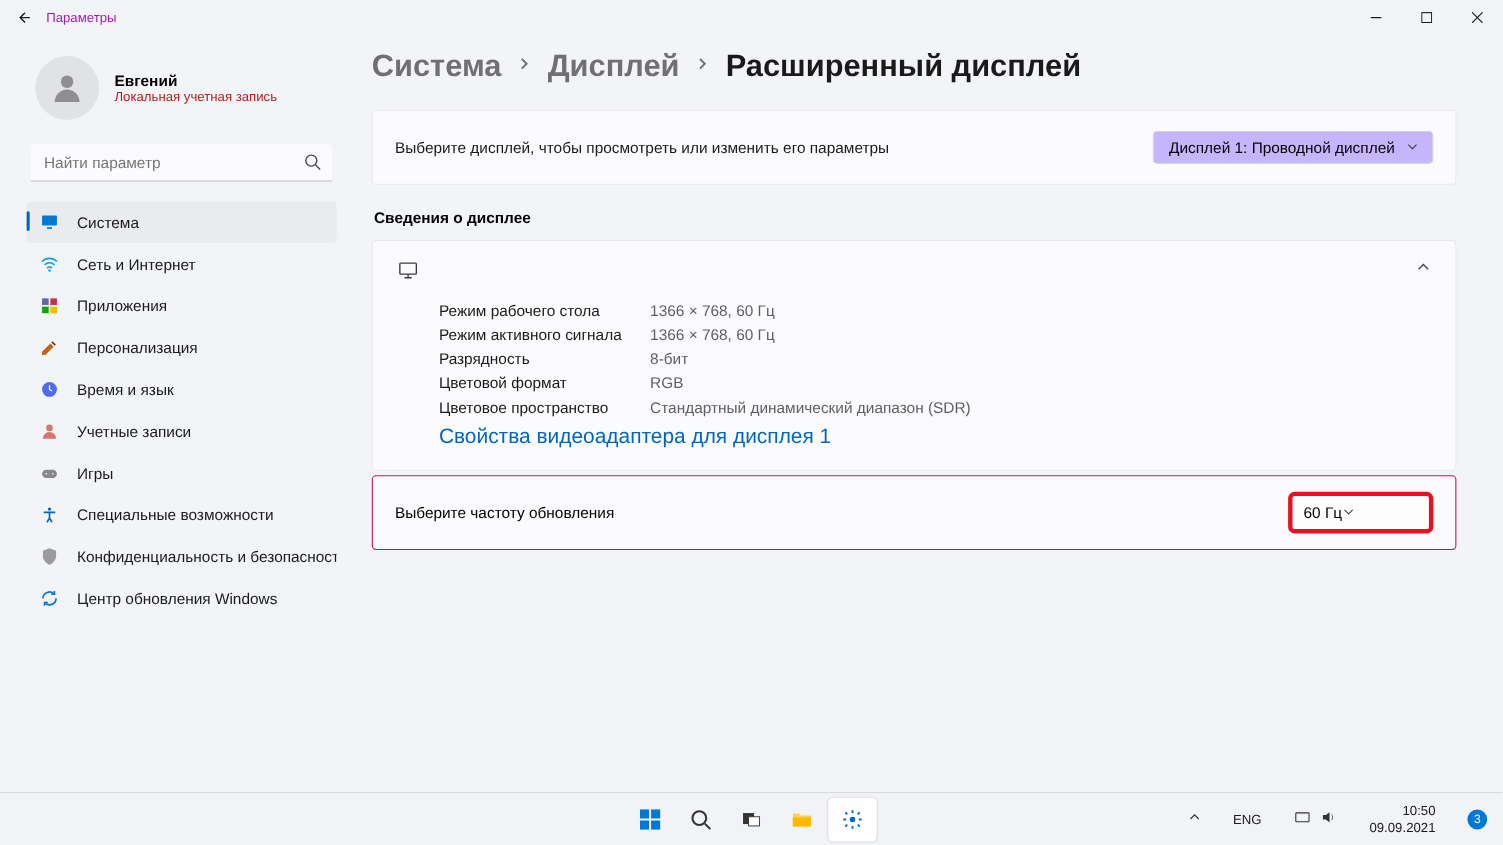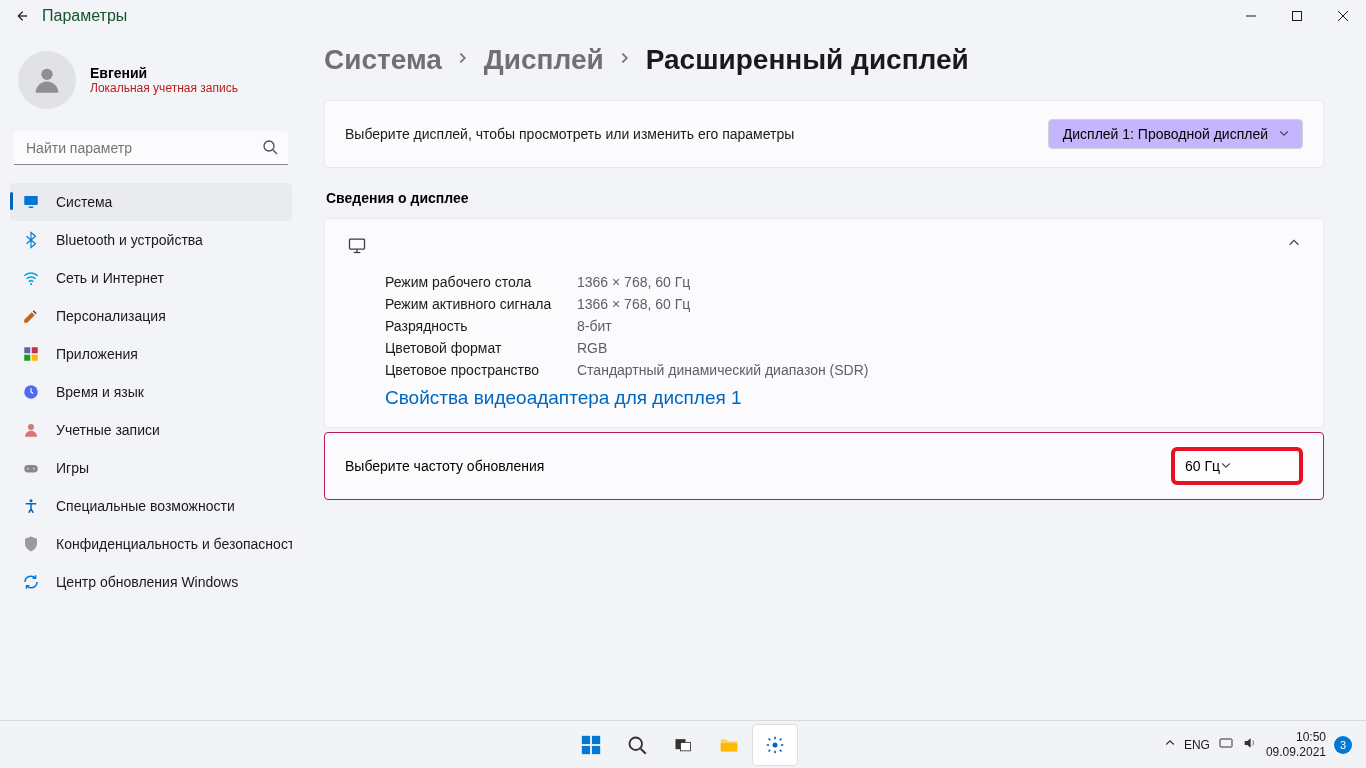--- a/index.html
+++ b/index.html
@@ -1,25 +1,25 @@
 <!DOCTYPE html>
 <html><head>
 <meta charset="utf-8">
 <style>
   * { box-sizing: border-box; margin: 0; padding: 0; font-family: "Segoe UI", -apple-system, sans-serif; }
   html, body { width: 1366px; height: 768px; overflow: hidden; background: #f3f4f8; }
   .window { width: 100%; height: 100%; display: flex; flex-direction: column; }
 
   .titlebar { height: 32px; display: flex; align-items: center; padding-left: 14px; gap: 14px; }
   .titlebar .back { width: 14px; height: 14px; display: flex; align-items: center; justify-content: center; color: #1a1a1a; }
-  .titlebar .title { font-size: 16px; color: #14532d; }
+  .titlebar .title { font-size: 12px; color: #a21caf; }
   .winbtns { margin-left: auto; display: flex; }
   .winbtns div { width: 46px; height: 32px; display: flex; align-items: center; justify-content: center; color: #1a1a1a; }
 
-  .body { flex: 1; display: flex; min-height: 0; }
+  .body { flex: 1; display: flex; min-height: 0; margin-left: 14px; }
 
   .sidebar { width: 300px; padding: 15px 8px 15px 10px; display: flex; flex-direction: column; gap: 4px; }
   .user { display: flex; align-items: center; gap: 14px; padding: 4px 8px 18px 8px; }
   .avatar { width: 58px; height: 58px; border-radius: 50%; background: #e1e2e6; display: flex; align-items: center; justify-content: center; }
   .avatar svg { width: 34px; height: 34px; color: #8f8f93; }
   .user-info .name { font-size: 14px; font-weight: 600; }
   .user-info .sub { font-size: 12px; color: #b91c1c; }
   .search { margin: 0 4px 14px 4px; position: relative; }
   .search input { width: 100%; height: 34px; border: none; border-bottom: 1px solid #8a8a8e; background: #fbfbfd; padding: 0 34px 0 12px; font-size: 14px; outline: none; border-radius: 4px 4px 0 0; }
   .search .mag { position: absolute; right: 10px; top: 8px; color: #4a4a4e; }
@@ -57,21 +57,21 @@
   .refresh-left .t { font-size: 14px; }
   .refresh-left .s { font-size: 12px; color: #5f5f63; }
   .refresh-left .more { color: #0067c0; }
   .refresh-select { margin-left: auto; width: 132px; height: 38px; border: 4px solid #e81123; border-radius: 6px; display: flex; align-items: center; background: #fdfdfe; }
   .refresh-select .inner { flex:1; display:flex; align-items:center; padding: 0 8px 0 10px; font-size: 14px; }
 
   .taskbar { position: absolute; bottom: 0; left: 0; right: 0; height: 48px; background: #f2f3f7; border-top: 1px solid #d8d9dd; display: flex; align-items: center; }
   .task-center { position:absolute; left:50%; transform:translateX(-50%); display:flex; gap: 2px; }
   .task-center .tbtn { width: 44px; height: 40px; display:flex; align-items:center; justify-content:center; border-radius: 4px; }
   .task-center .tbtn.active { background: #fff; box-shadow: 0 0 0 1px #dcdde1; }
-  .task-right { margin-left: auto; display: flex; align-items: center; gap: 8px; padding-right: 14px; font-size: 12px; color: #1a1a1a; height:100%; }
+  .task-right { margin-left: auto; display: flex; align-items: center; gap: 29px; padding-right: 14px; font-size: 12px; color: #1a1a1a; height:100%; }
   .tr-sep { display:flex; align-items:center; gap:8px; }
   .clock { text-align: right; line-height: 1.25; }
   .taskbar .badge { width: 18px; height: 18px; border-radius: 50%; background: #0078d4; color: #fff; display:flex; align-items:center; justify-content:center; font-size:11px; }
 </style>
 </head>
 <body>
 
 <div class="window">
   <div class="titlebar">
     <div class="back">
@@ -128,53 +128,45 @@
               <svg width="18" height="18" viewBox="0 0 24 24">
                 <rect x="3" y="4" width="18" height="12" rx="1" fill="#0078d4"></rect>
                 <rect x="9" y="18" width="6" height="2" fill="#0078d4"></rect>
               </svg>
             </span>
             <span>Система</span>
           </div>
           <div class="nav-item">
             <span class="nav-icon">
               <svg width="18" height="18" viewBox="0 0 24 24">
-                <path d="M12 2l6 5-6 5 6 5-6 5V2zM6 7l12 10M6 17l12-10" stroke="#0078d4" stroke-width="1.5" fill="none"></path>
-              </svg>
-            </span>
-            <span>Bluetooth и устройства</span>
-          </div>
-          <div class="nav-item">
-            <span class="nav-icon">
-              <svg width="18" height="18" viewBox="0 0 24 24">
                 <path d="M3 9c5-5 13-5 18 0M6 13c3.3-3.3 8.7-3.3 12 0M9 17c1.7-1.7 4.3-1.7 6 0" stroke="#0aa3e8" stroke-width="2" fill="none"></path>
                 <circle cx="12" cy="20" r="1.5" fill="#0aa3e8"></circle>
               </svg>
             </span>
             <span>Сеть и Интернет</span>
-          </div>
-          <div class="nav-item">
-            <span class="nav-icon">
-              <svg width="18" height="18" viewBox="0 0 24 24">
-                <path d="M3 17l10-10 4 4-10 10H3v-4z" fill="#c06515"></path>
-                <path d="M15 5l4 4" stroke="#6b3a0b" stroke-width="2"></path>
-              </svg>
-            </span>
-            <span>Персонализация</span>
           </div>
           <div class="nav-item">
             <span class="nav-icon">
               <svg width="18" height="18" viewBox="0 0 24 24">
                 <rect x="3" y="3" width="8" height="8" fill="#6264a7"></rect>
                 <rect x="13" y="3" width="8" height="8" fill="#c4314b"></rect>
                 <rect x="3" y="13" width="8" height="8" fill="#13a10e"></rect>
                 <rect x="13" y="13" width="8" height="8" fill="#ffb900"></rect>
               </svg>
             </span>
             <span>Приложения</span>
+          </div>
+          <div class="nav-item">
+            <span class="nav-icon">
+              <svg width="18" height="18" viewBox="0 0 24 24">
+                <path d="M3 17l10-10 4 4-10 10H3v-4z" fill="#c06515"></path>
+                <path d="M15 5l4 4" stroke="#6b3a0b" stroke-width="2"></path>
+              </svg>
+            </span>
+            <span>Персонализация</span>
           </div>
           <div class="nav-item">
             <span class="nav-icon">
               <svg width="18" height="18" viewBox="0 0 24 24">
                 <circle cx="12" cy="12" r="9" fill="#4f6bed"></circle>
                 <path d="M12 7v5l3 2" stroke="#fff" stroke-width="1.5" fill="none"></path>
               </svg>
             </span>
             <span>Время и язык</span>
           </div>

